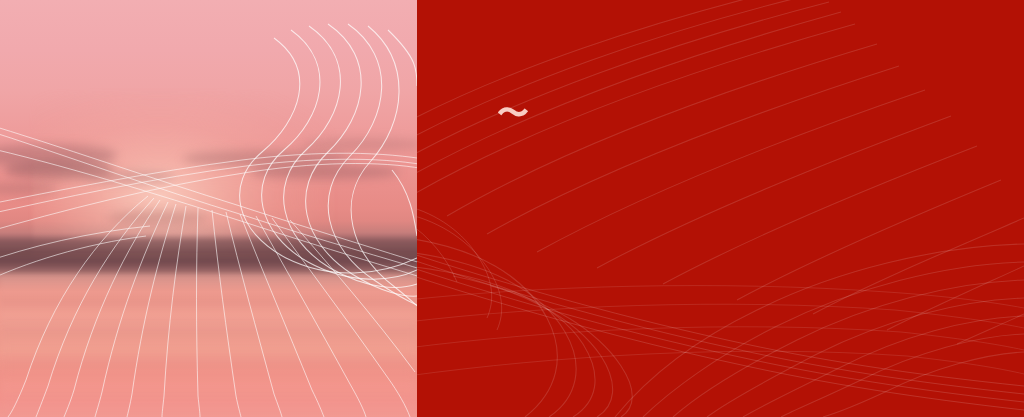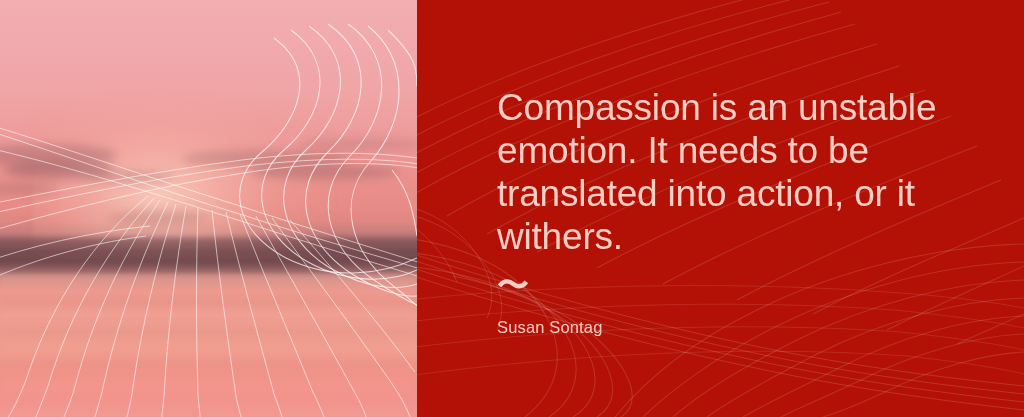--- a/index.html
+++ b/index.html
@@ -331,21 +331,19 @@
 
       <g fill="none" stroke="#ffffff" stroke-opacity="0.10" stroke-width="1">
         <path d="M-10 300 C 120 286, 300 280, 470 292 C 530 296, 575 302, 607 308"></path>
         <path d="M-10 322 C 126 306, 306 298, 478 310 C 536 316, 578 322, 607 328"></path>
         <path d="M-10 348 C 132 330, 312 320, 484 332 C 540 338, 580 344, 607 350"></path>
         <path d="M-10 376 C 138 356, 318 344, 490 356 C 544 362, 582 368, 607 374"></path>
       </g>
     </svg>
 
     <div class="quote-content">
-      <p class="quote-text">Compassion is an unstable emotion. It needs to be translated into action, or it withers.</p>
 
       <div class="quote-divider">〜</div>
 
-      <div class="quote-author">Susan Sontag</div>
     </div>
   </div>
 
 </div>
 
 </body></html>

